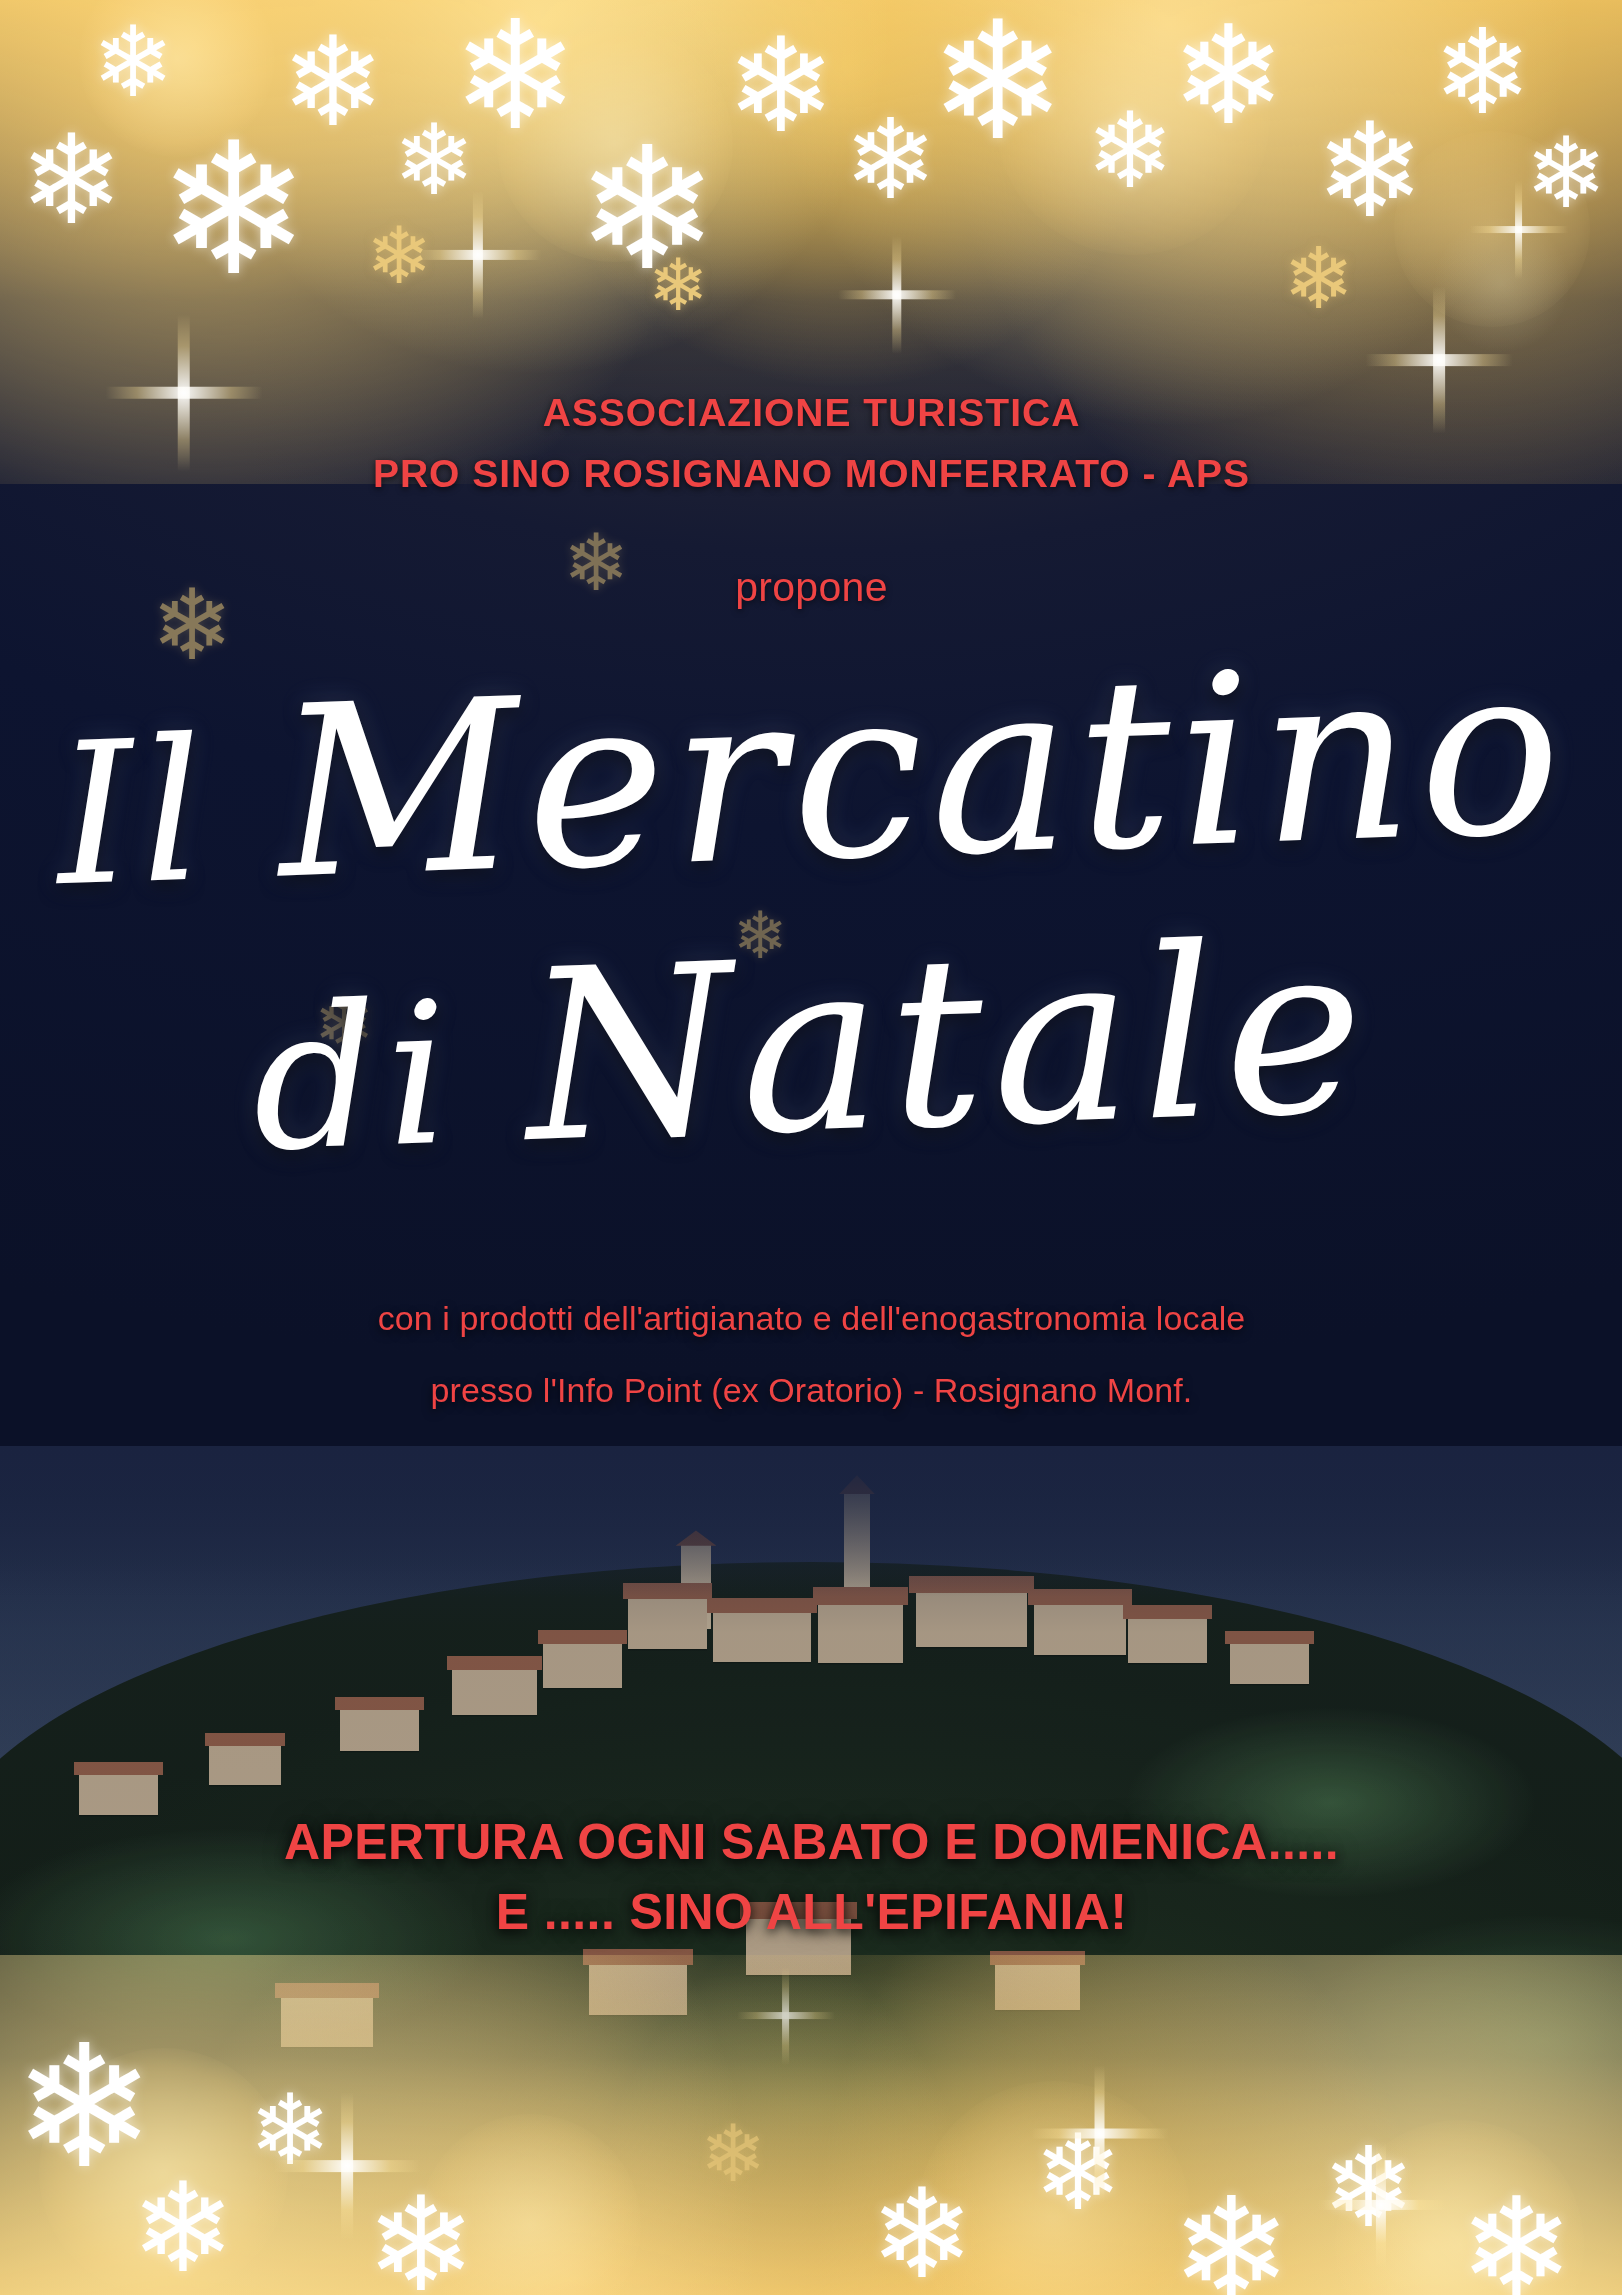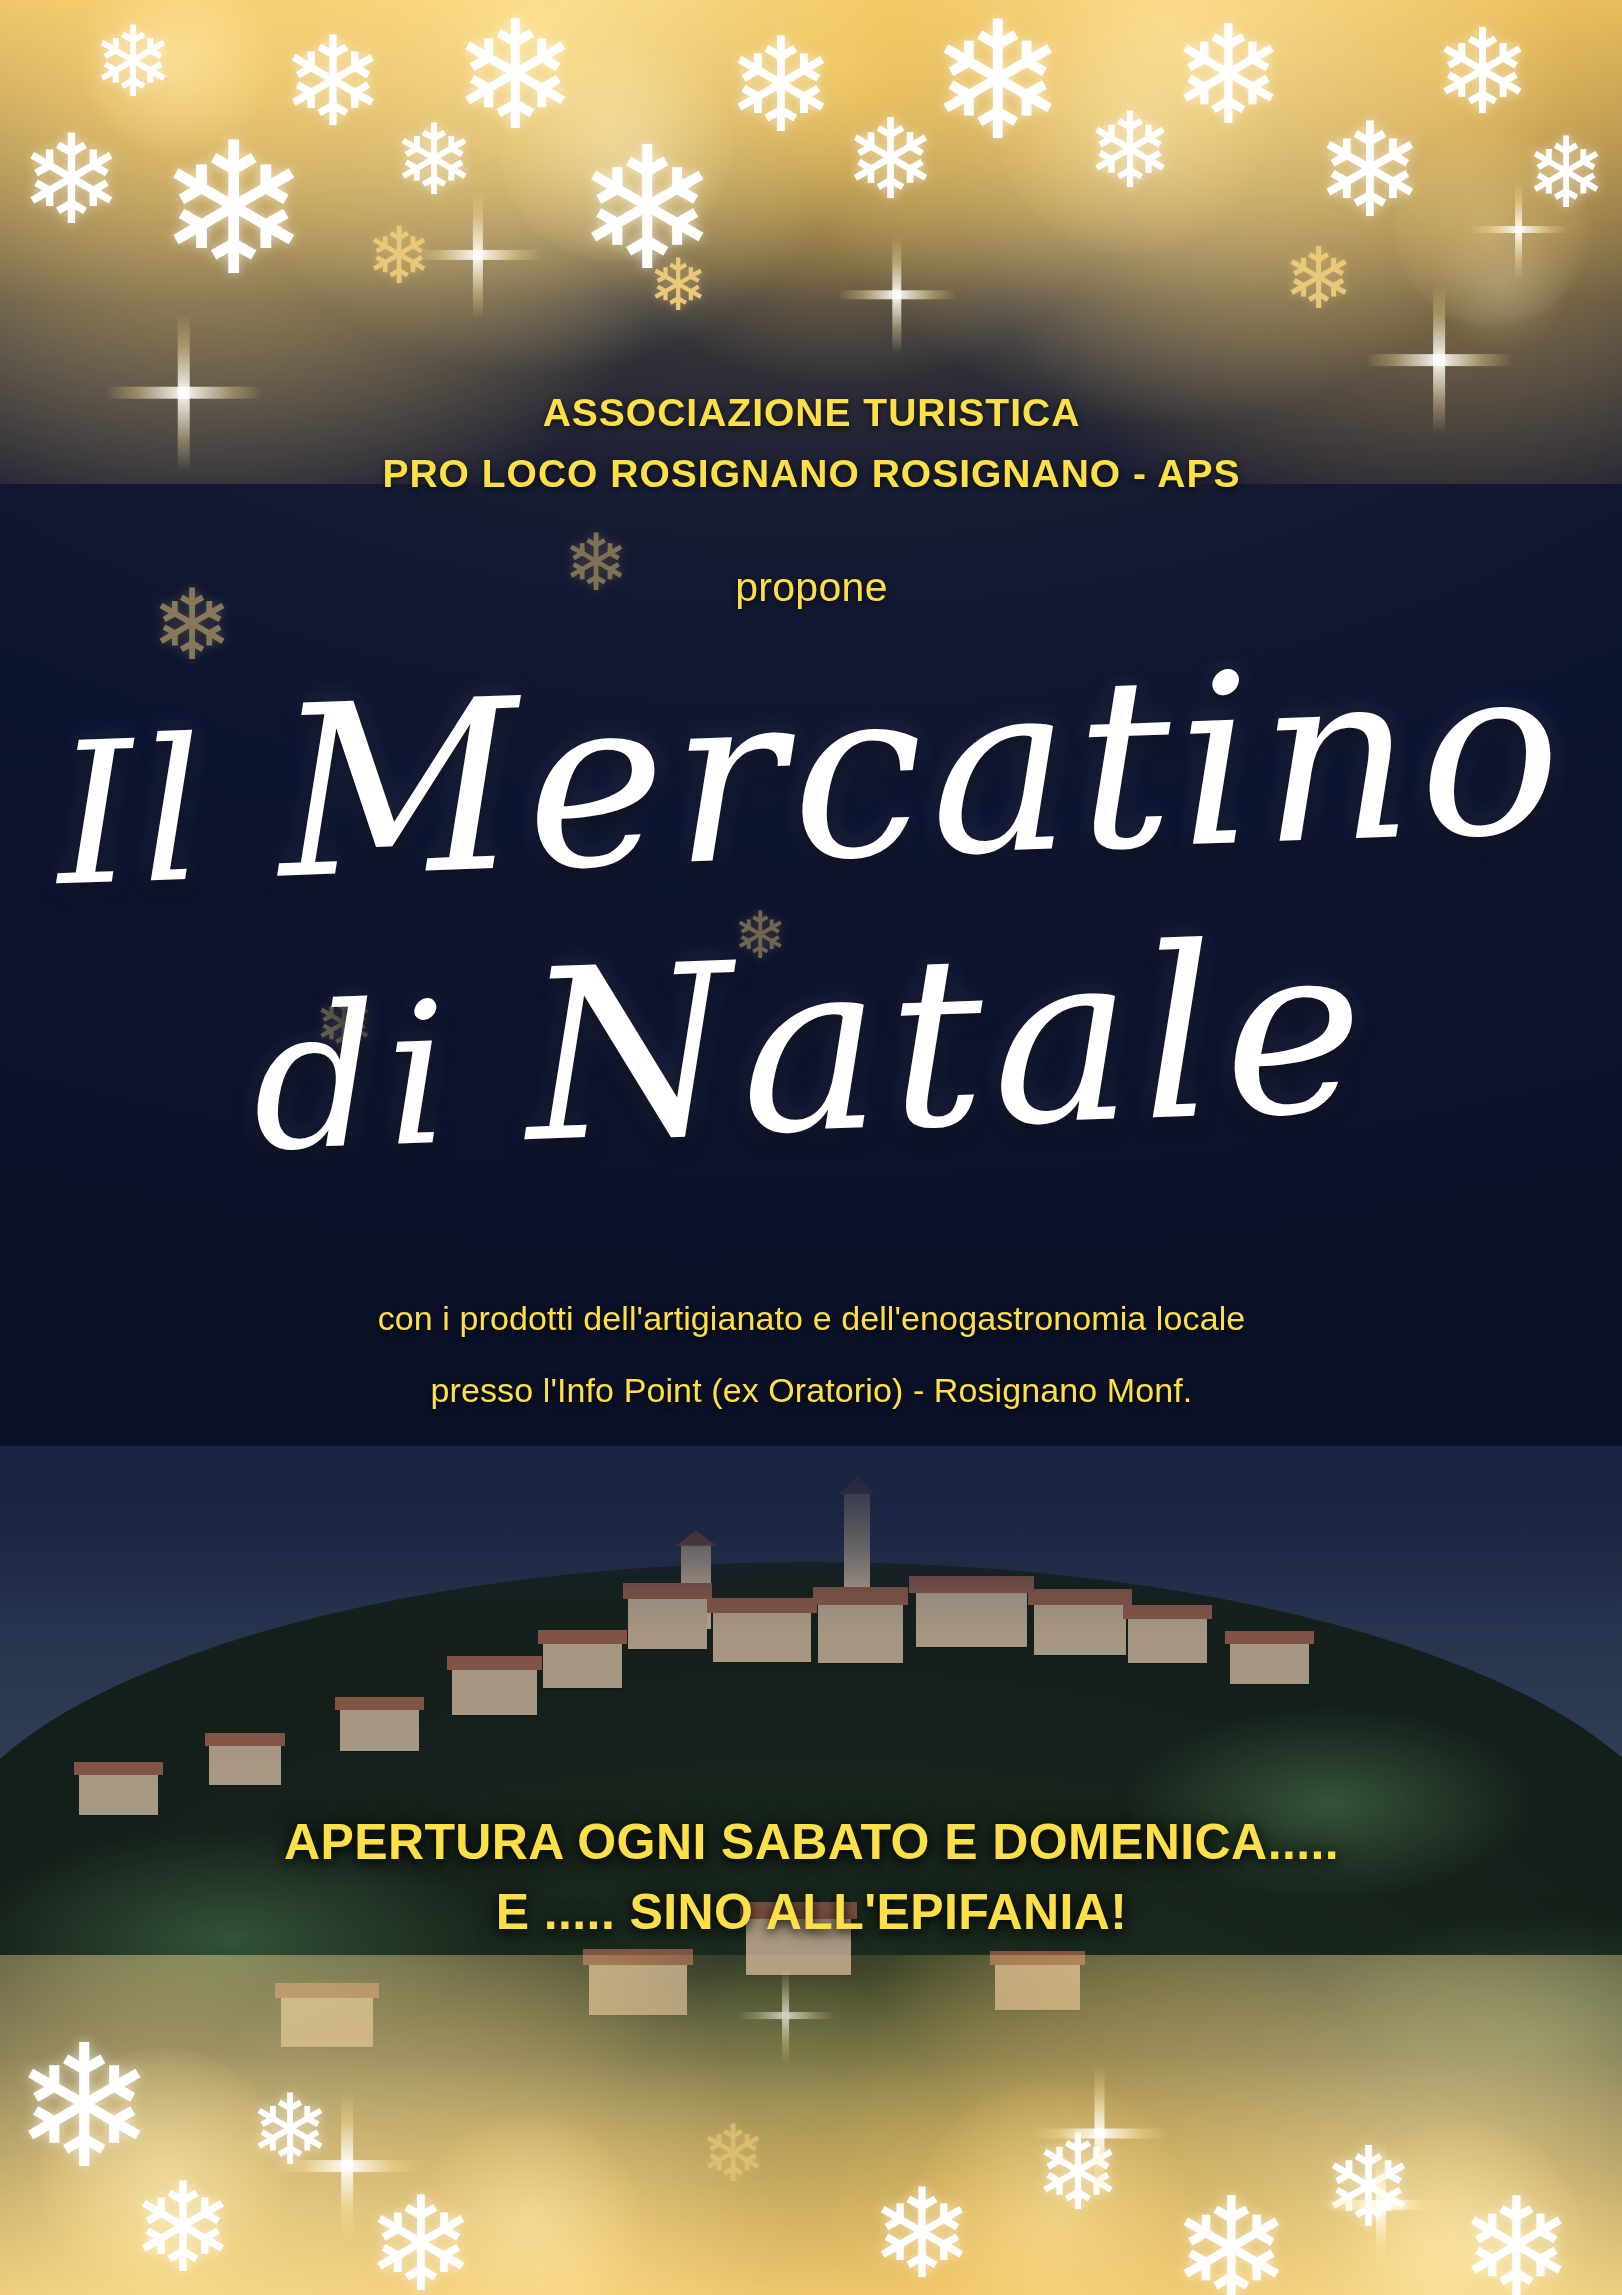--- a/index.html
+++ b/index.html
@@ -143,21 +143,21 @@
     background: radial-gradient(circle, rgba(255,255,255,.95) 0%, rgba(255,230,160,.35) 45%, rgba(255,220,140,0) 75%);
   }
   .star::before { width: 100%; height: 6%; }
   .star::after { width: 6%; height: 100%; }
 
   
   .txt {
     position: absolute;
     left: 0; right: 0;
     text-align: center;
-    color: #fde047;
+    color: #ef4444;
   }
   .org-line {
     font-size: 39px;
     font-weight: 700;
     letter-spacing: 1px;
     text-shadow: 0 2px 6.5px rgba(0,0,0,.65);
   }
   .org1 { top: 391px; }
   .org2 { top: 452px; }
 
@@ -297,21 +297,21 @@
   <div class="star" style="left:393px;  top:170px;  width:170px; height:170px;"></div>
   <div class="star" style="left:818px; top:216px;  width:157px; height:157px;"></div>
   <div class="star" style="left:1341px; top:262px;  width:196px; height:196px;"></div>
   <div class="star" style="left:1453px; top:164px;  width:131px; height:131px;"></div>
   <div class="star" style="left:249px;  top:2068px; width:196px; height:196px;"></div>
   <div class="star" style="left:1008px; top:2042px; width:183px; height:183px;"></div>
   <div class="star" style="left:1296px; top:2120px; width:170px; height:170px;"></div>
   <div class="star" style="left:720px; top:1950px; width:131px; height:131px; opacity:.7;"></div>
 
   <div class="txt org-line org1">ASSOCIAZIONE TURISTICA</div>
-  <div class="txt org-line org2">PRO LOCO ROSIGNANO ROSIGNANO - APS</div>
+  <div class="txt org-line org2">PRO SINO ROSIGNANO MONFERRATO - APS</div>
 
   <div class="txt propone">propone</div>
 
   <div class="txt script script-1">
     <span>Il</span>
     <span class="big">Mercatino</span>
   </div>
   <div class="txt script script-2">
     <span>di</span>
     <span class="big">Natale</span>

